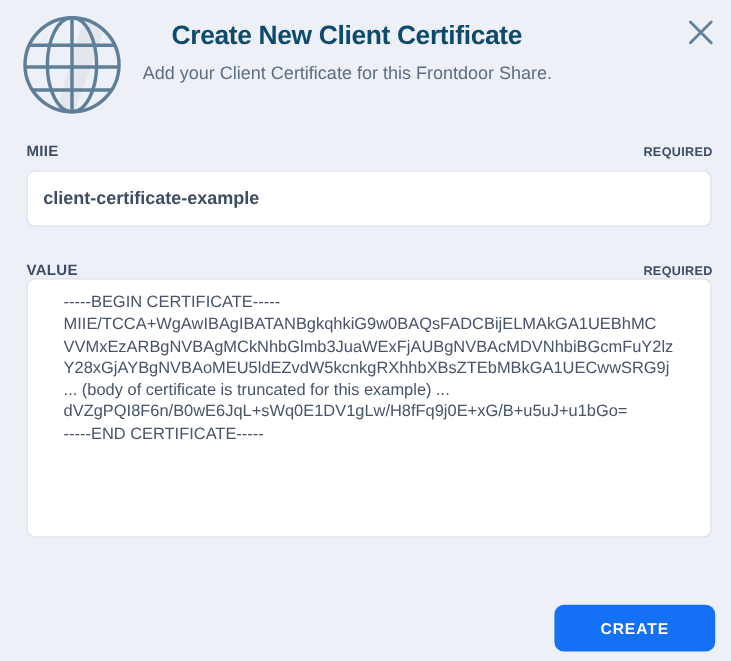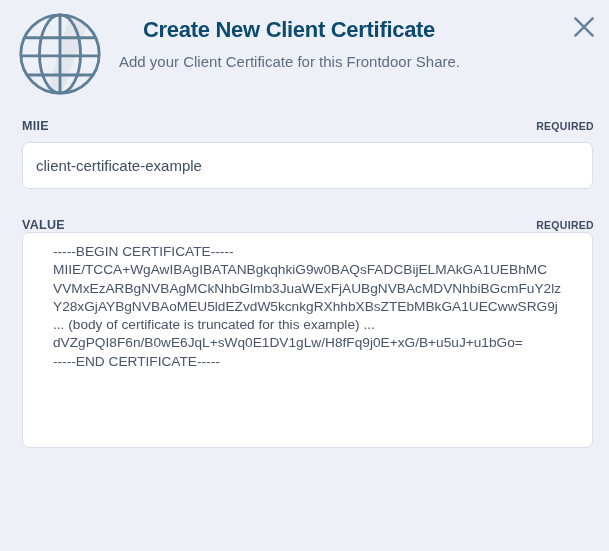--- a/index.html
+++ b/index.html
@@ -73,20 +73,21 @@
     left: 22px; top: 142px;
     width: 571px; height: 47px;
     background: #ffffff;
     border: 1px solid #d9deea;
     border-radius: 7px;
     padding: 0 13px;
     font-family: "Liberation Sans", "DejaVu Sans", sans-serif;
     font-size: 15px;
     color: #3e4d62;
     outline: none;
+    font-weight: bold;
   }
   .cert-textarea {
     position: absolute;
     left: 22px; top: 232px;
     width: 571px; height: 216px;
     background: #ffffff;
     border: 1px solid #d9deea;
     border-radius: 7px;
     padding: 10px 30px;
     font-family: "Liberation Sans", "DejaVu Sans", sans-serif;
@@ -161,14 +162,15 @@
     <span class="required-badge">REQUIRED</span>
   </div>
   <textarea class="cert-textarea" spellcheck="false" style="">-----BEGIN CERTIFICATE-----
 MIIE/TCCA+WgAwIBAgIBATANBgkqhkiG9w0BAQsFADCBijELMAkGA1UEBhMC
 VVMxEzARBgNVBAgMCkNhbGlmb3JuaWExFjAUBgNVBAcMDVNhbiBGcmFuY2lz
 Y28xGjAYBgNVBAoMEU5ldEZvdW5kcnkgRXhhbXBsZTEbMBkGA1UECwwSRG9j
 ... (body of certificate is truncated for this example) ...
 dVZgPQI8F6n/B0wE6JqL+sWq0E1DV1gLw/H8fFq9j0E+xG/B+u5uJ+u1bGo=
 -----END CERTIFICATE-----</textarea>
 
+  <button class="create-btn">CREATE</button>
 
 </div>
 
 </body></html>

